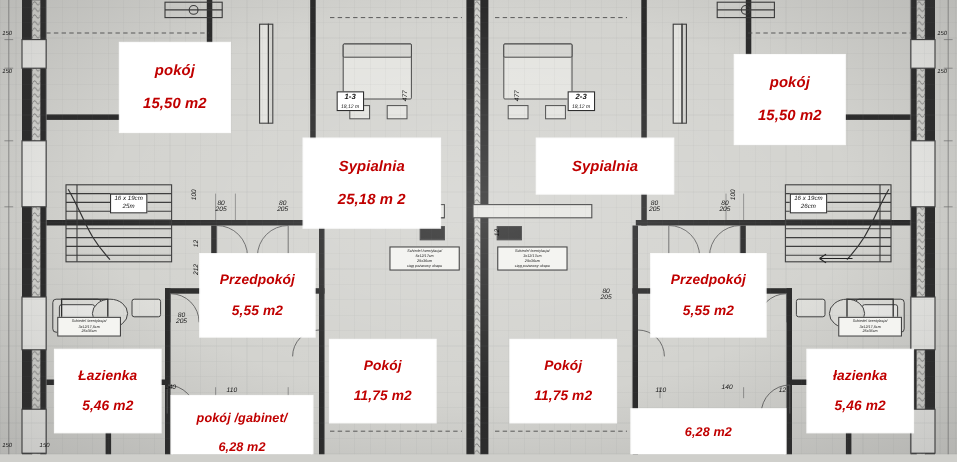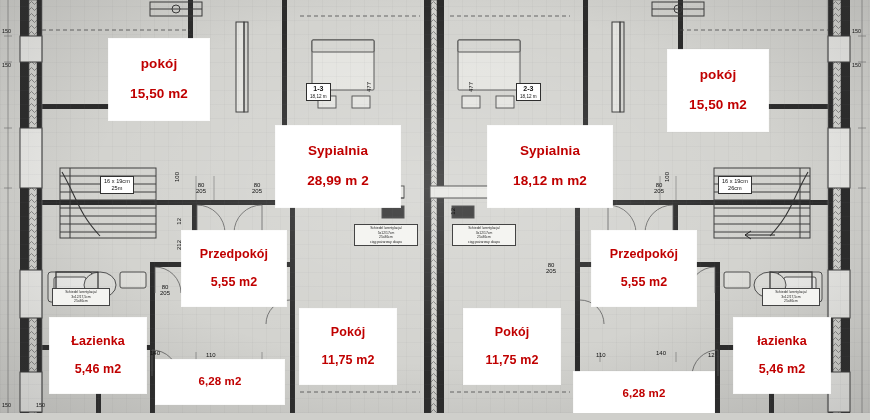--- a/index.html
+++ b/index.html
@@ -7,20 +7,21 @@
     width:870px;height:420px;overflow:hidden;
     font-family:"Liberation Sans", sans-serif;
     background:#cfcfcb;
   }
   #stage{
     position:relative;width:870px;height:413px;overflow:hidden;
     background:
       linear-gradient(180deg, rgba(255,255,255,0.12), rgba(0,0,0,0.10)),
       linear-gradient(90deg, rgba(0,0,0,0.06), rgba(255,255,255,0.05) 40%, rgba(0,0,0,0.07));
     background-color:#d2d2ce;
+    font-style:italic;
   }
   
   #grain{
     position:absolute;inset:0;
     background-image:
       repeating-linear-gradient(0deg, rgba(120,125,130,0.10) 0 1px, rgba(0,0,0,0) 1px 14px),
       repeating-linear-gradient(90deg, rgba(120,125,130,0.10) 0 1px, rgba(0,0,0,0) 1px 14px);
     opacity:.55;pointer-events:none;
   }
   #vignette{
@@ -349,50 +350,50 @@
   <div class="dimtxt" style="left:2px;top:402px;font-size:5.4px;">150</div>
   <div class="dimtxt" style="left:36px;top:402px;font-size:5.4px;">150</div>
 
   <div class="lbl size-lg" style="left:109px;top:39px;width:88px;">
     <span class="l1">pokój</span>
     <span class="l2">15,50 m2</span>
   </div>
 
   <div class="lbl size-lg" style="left:276px;top:126px;width:112px;">
     <span class="l1">Sypialnia</span>
-    <span class="l2">28,99 m 2</span>
+    <span class="l2">25,18 m 2</span>
   </div>
 
   <div class="lbl size-md" style="left:182px;top:231px;width:92px;">
     <span class="l1">Przedpokój</span>
     <span class="l2">5,55 m2</span>
   </div>
 
   <div class="lbl size-md" style="left:50px;top:318px;width:84px;">
     <span class="l1">Łazienka</span>
     <span class="l2">5,46 m2</span>
   </div>
 
   <div class="lbl size-md" style="left:300px;top:309px;width:84px;">
     <span class="l1">Pokój</span>
     <span class="l2">11,75 m2</span>
   </div>
 
   <div class="lbl size-sm" style="left:156px;top:360px;width:116px;">
+    <span class="l1">pokój /gabinet/</span>
     <span class="l2">6,28 m2</span>
   </div>
 
   <div class="lbl size-lg" style="left:668px;top:50px;width:88px;">
     <span class="l1">pokój</span>
     <span class="l2">15,50 m2</span>
   </div>
 
   <div class="lbl size-lg" style="left:488px;top:126px;width:112px;">
     <span class="l1">Sypialnia</span>
-    <span class="l2">18,12 m m2</span>
   </div>
 
   <div class="lbl size-md" style="left:592px;top:231px;width:92px;">
     <span class="l1">Przedpokój</span>
     <span class="l2">5,55 m2</span>
   </div>
 
   <div class="lbl size-md" style="left:734px;top:318px;width:84px;">
     <span class="l1">łazienka</span>
     <span class="l2">5,46 m2</span>

